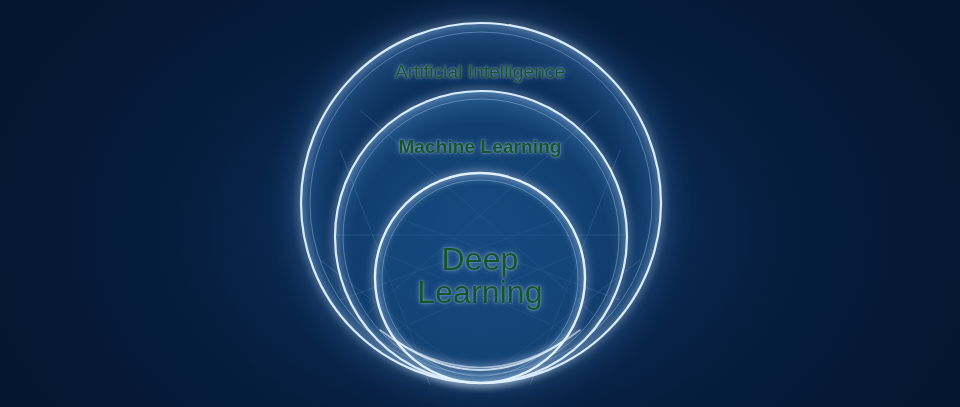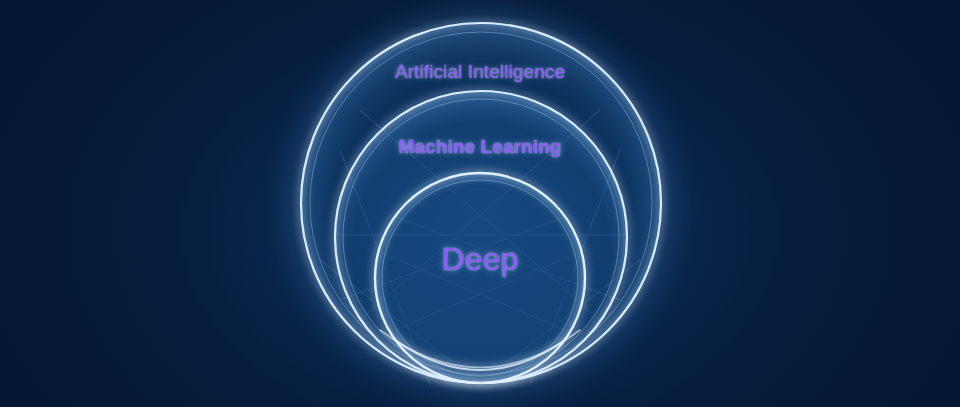--- a/index.html
+++ b/index.html
@@ -6,21 +6,21 @@
     body {
       width: 960px; height: 407px; overflow: hidden;
       background: radial-gradient(ellipse 520px 360px at 480px 230px, #0d3563 0%, #0a2a52 30%, #061d3d 60%, #041631 100%);
       font-family: "Liberation Sans", sans-serif;
       position: relative;
     }
     .stage { position: absolute; inset: 0; }
     svg.diagram { position: absolute; left: 0; top: 0; width: 960px; height: 407px; }
     .label {
       position: absolute; left: 0; width: 960px; text-align: center;
-      color: #8b5cf6;
+      color: #14532d;
       text-shadow: 0 0 6px rgba(160,210,255,0.55), 0 0 2px rgba(255,255,255,0.6);
       letter-spacing: 0.1px;
     }
     .label-ai { top: 61px; font-size: 19px; }
     .label-ml { top: 136px; font-size: 19px; font-weight: bold; }
     .label-dl { top: 243px; font-size: 32px; line-height: 33px; }
   </style>
 </head>
 <body>
 
@@ -91,14 +91,15 @@
     <g fill="none" stroke="#e6f4ff" stroke-linecap="round" filter="url(#glow)">
       <path d="M395 340 Q480 400 565 340" stroke-width="2" stroke-opacity="0.8"></path>
       <path d="M380 330 Q480 405 580 330" stroke-width="1.6" stroke-opacity="0.6"></path>
     </g>
   </svg>
 
   <div class="label label-ai">Artificial Intelligence</div>
   <div class="label label-ml">Machine Learning</div>
   <div class="label label-dl">
     <div>Deep</div>
+    <div>Learning</div>
   </div>
 </div>
 
 </body></html>

